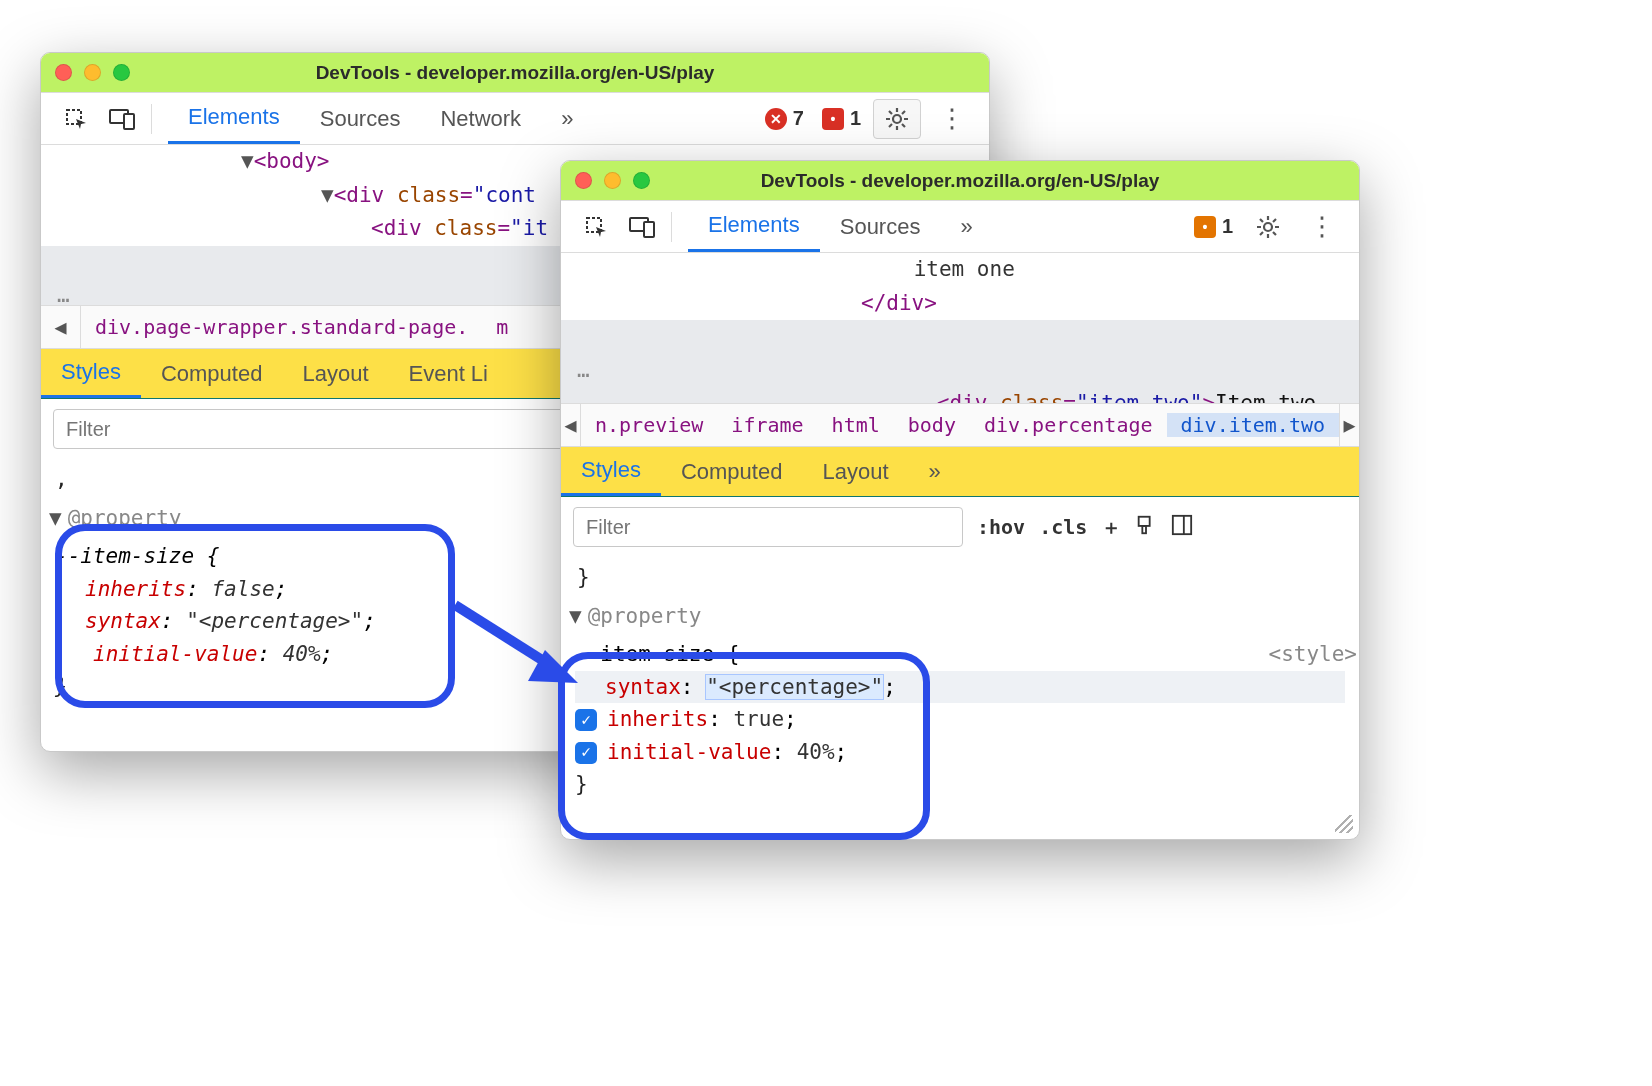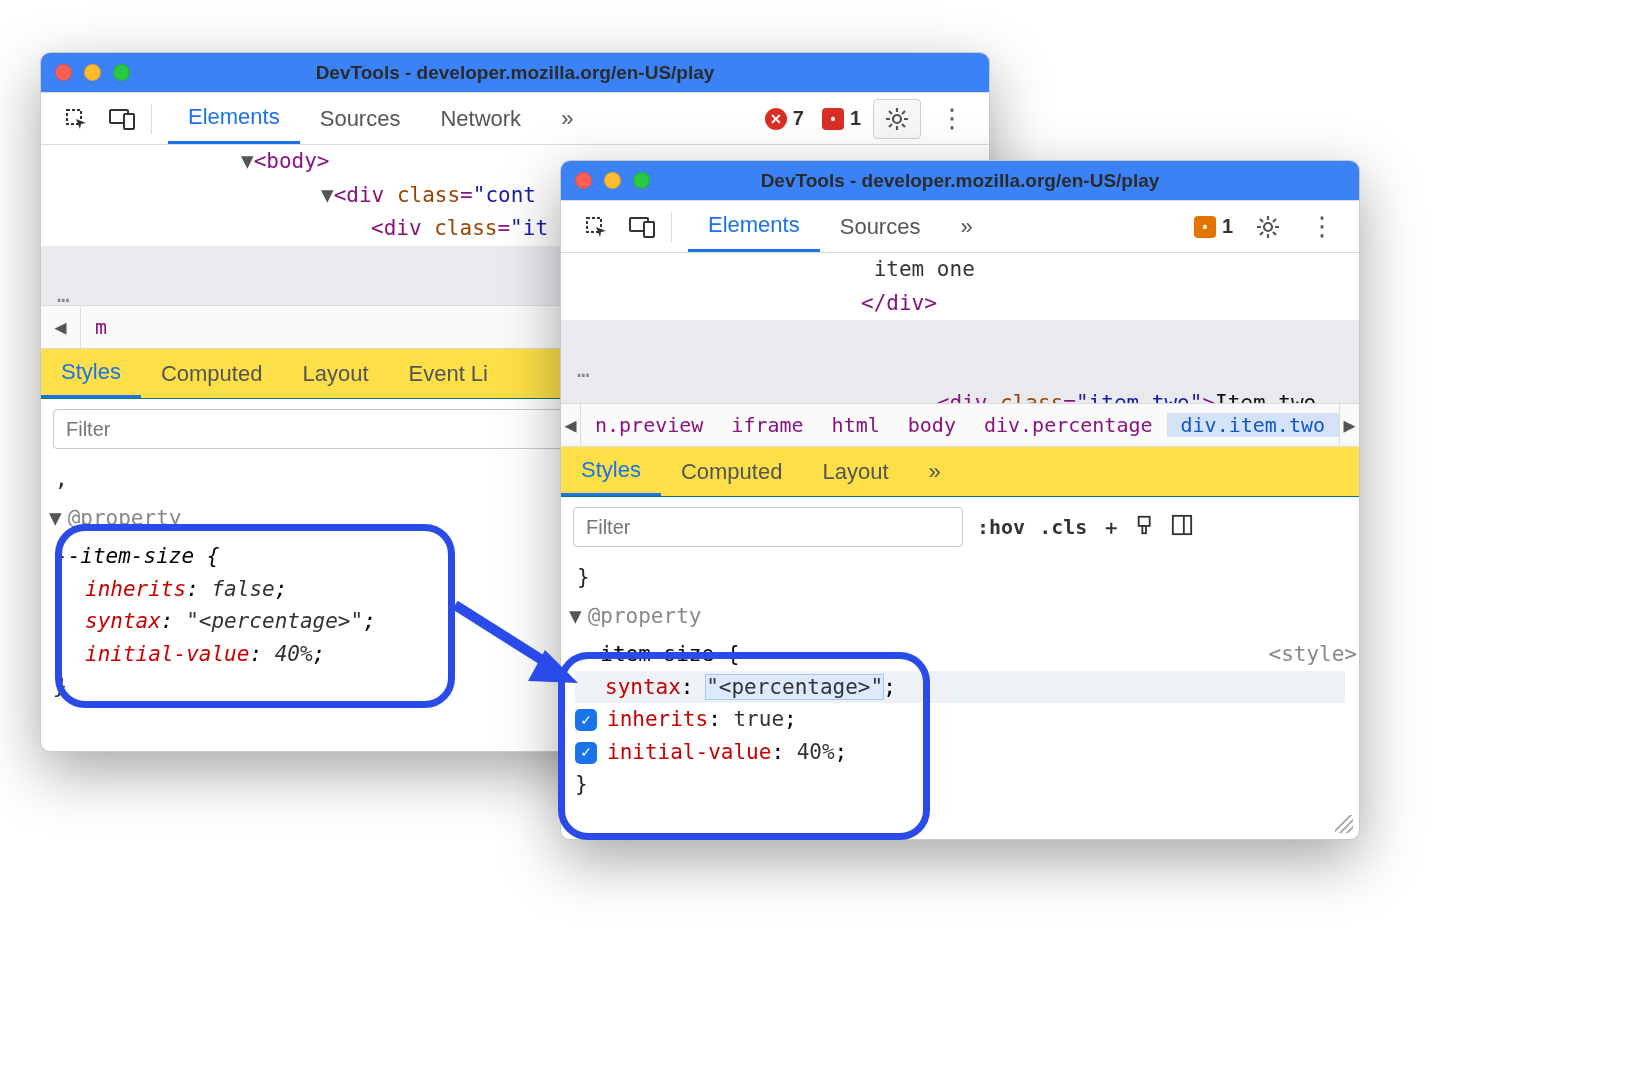--- a/index.html
+++ b/index.html
@@ -15,21 +15,21 @@
   .window {
     position: absolute;
     background: #fff;
     border: 1px solid #c9c9c9;
     border-radius: 10px;
     box-shadow: 0 20px 60px rgba(0,0,0,0.35);
     overflow: hidden;
   }
   .titlebar {
     height: 40px;
-    background: #3b82f6;
+    background: #bef264;
     border-bottom: 1px solid #dcdcdc;
     display: flex;
     align-items: center;
     padding: 0 14px;
     position: relative;
   }
   .traffic {
     display: flex;
     gap: 12px;
     align-items: center;
@@ -255,20 +255,21 @@
     <div class="dom-line" style="padding-left:330px;"><span class="tagcolor">&lt;div </span><span class="attrname">class</span><span class="tagcolor">=</span><span class="attrval">"it</span></div>
     <div class="dom-line sel-row" style="padding-left:330px;">
       <span class="ellipsis-btn" style="position:absolute;left:16px;">…</span>
       
     </div>
 
   </div>
 
   <div class="crumbbar">
     <div class="navbtn">◀</div>
+    <span class="crumb">div.page-wrapper.standard-page.</span>
     <span class="crumb">m</span>
   </div>
 
   <div class="subtabbar">
     <div class="tab active">Styles</div>
     <div class="tab">Computed</div>
     <div class="tab">Layout</div>
     <div class="tab">Event Li</div>
   </div>
 
@@ -280,21 +281,21 @@
     <div style="color:#222;padding-left:6px;">,</div>
     <div class="section-header">
         <span class="caret">▼</span>
         <span>@property</span>
       </div>
 
     <div style="font-style:italic;padding:0 6px;">
       <div><span>--item-size {</span></div>
       <div style="padding-left:30px;"><span class="css-propname italic">inherits</span>: <span class="css-val italic">false</span>;</div>
       <div style="padding-left:30px;"><span class="css-propname italic">syntax</span>: <span class="css-val italic">"&lt;percentage&gt;"</span>;</div>
-      <div style="padding-left:30px;"><span class="css-propname italic">initial-value</span>: <span class="css-val italic">40%</span>;</div>
+      <div style="padding-left:38px;"><span class="css-propname italic">initial-value</span>: <span class="css-val italic">40%</span>;</div>
       <div class="brace">}</div>
     </div>
   </div>
   <div class="win-grabber"></div>
 </div>
 
 <div class="window" style="left:560px; top:160px; width:800px; height:680px;">
   <div class="titlebar">
     <div class="traffic">
       <span class="dot red"></span>
@@ -341,21 +342,21 @@
               <line x1="4" y1="20" x2="7" y2="17"></line>
               <line x1="17" y1="7" x2="20" y2="4"></line>
             </g>
           </svg>
       </span>
       <span class="kebab">⋮</span>
     </div>
   </div>
 
   <div class="dom-area" style="height:150px;">
-    <div class="dom-line" style="padding-left:300px;"><span> </span><span class="textnode" style="color:#333;">item one</span></div>
+    <div class="dom-line" style="padding-left:300px;margin-left:40px;"><span> </span><span class="textnode" style="color:#333;">item one</span></div>
     <div class="dom-line" style="padding-left:300px;"><span class="tagcolor">&lt;/div&gt;</span></div>
     <div class="dom-line sel-row" style="padding-left:300px;">
       <span class="ellipsis-btn" style="position:absolute;left:16px;">…</span>
       <span class="tagcolor">&lt;div </span><span class="attrname">class</span><span class="tagcolor">=</span><span class="attrval">"item two"</span><span class="tagcolor">&gt;</span><span class="textnode">Item two</span>
     </div>
 
   </div>
 
   <div class="crumbbar">
     <div class="navbtn">◀</div>

